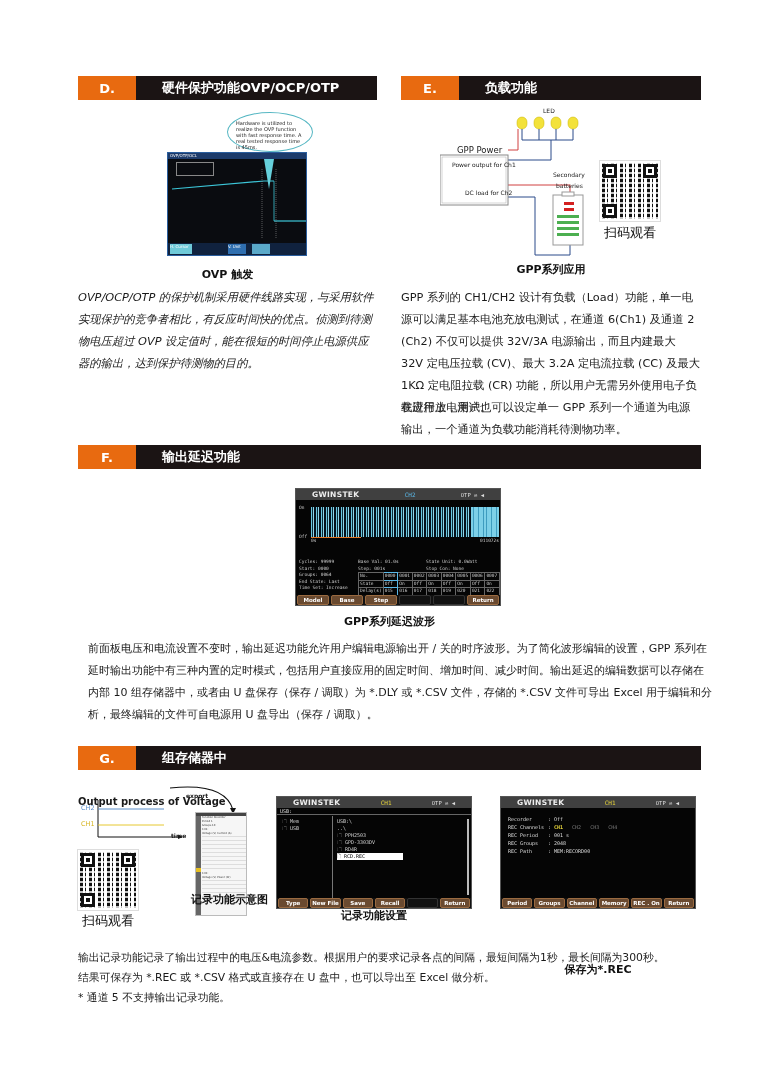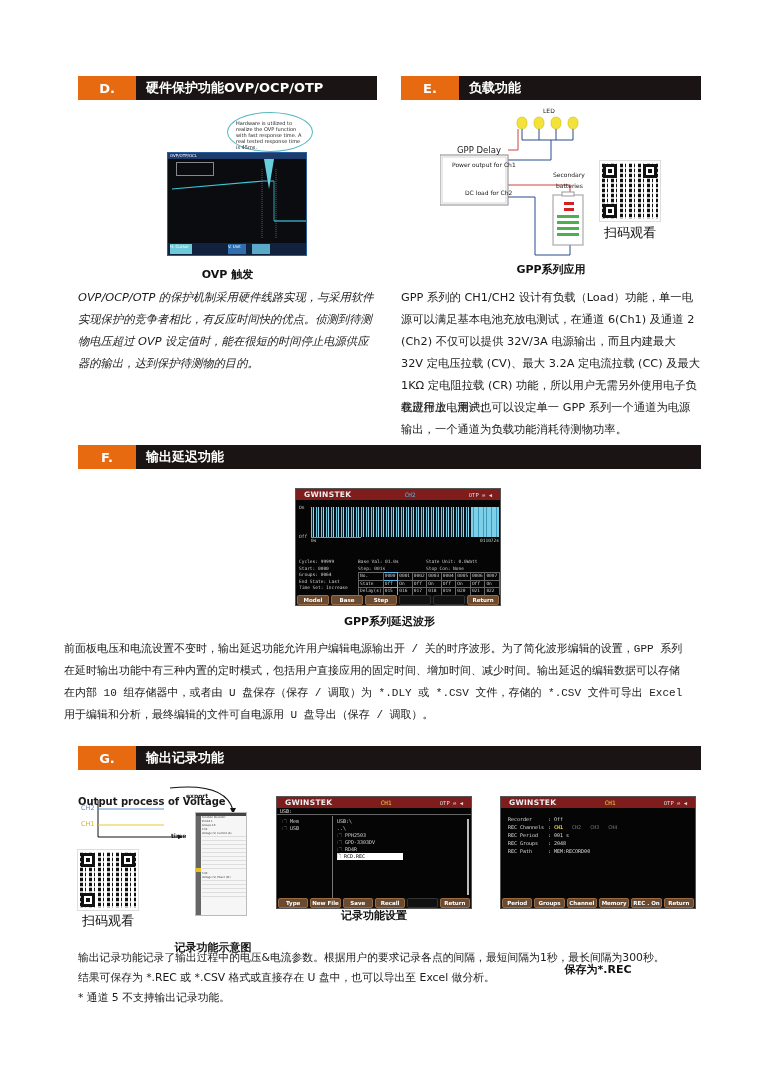--- a/index.html
+++ b/index.html
@@ -1,33 +1,33 @@
 <!DOCTYPE html>
 <html><head>
 <meta charset="utf-8">
 <style>
   * { box-sizing: border-box; margin: 0; padding: 0; }
   body { width: 780px; height: 1080px; background: #fff; font-family: "DejaVu Sans", sans-serif; color: #1a1a1a; position: relative; overflow: hidden; }
   .abs { position: absolute; }
   .sec-head { position: absolute; height: 24px; background: #1b1414; display: flex; align-items: center; }
   .sec-letter { width: 58px; height: 24px; background: #e86a10; color: #fff; font-weight: bold; font-size: 13px; display: flex; align-items: center; justify-content: center; }
-  .sec-title { color: #fff; font-weight: bold; font-size: 13px; padding-left: 10px; }
+  .sec-title { color: #fff; font-weight: bold; font-size: 13px; padding-left: 26px; }
   .para { position: absolute; font-size: 11.3px; line-height: 22px; color: #1a1a1a; }
   .caption { position: absolute; font-size: 11px; font-weight: bold; text-align: center; color: #111; }
   .qr { position: absolute; background:
       repeating-linear-gradient(90deg, #111 0 3px, #fff 3px 5px, #111 5px 6px, #fff 6px 9px),
       repeating-linear-gradient(0deg, rgba(255,255,255,0.75) 0 2px, transparent 2px 5px);
       background-blend-mode: screen; border: 2px solid #fff; outline: 1px solid #ddd; }
   .qr .corner { position: absolute; width: 14px; height: 14px; border: 3px solid #111; background: #fff; }
   .qr .corner::after { content: ""; position: absolute; left: 2px; top: 2px; width: 4px; height: 4px; background: #111; }
   .qr-label { position: absolute; font-size: 13px; color: #111; }
 
   
   .scr { position: absolute; background: #050505; border: 1px solid #555; overflow: hidden; font-family: "DejaVu Sans Mono", monospace; color: #cfcfcf; }
-  .scr-top { height: 11px; background: #7f1d1d; display: flex; align-items: center; justify-content: space-between; padding: 0 8px; font-size: 7px; }
+  .scr-top { height: 11px; background: #404040; display: flex; align-items: center; justify-content: space-between; padding: 0 16px; font-size: 7px; }
   .scr-brand { font-weight: bold; color: #eee; font-family: "DejaVu Sans", sans-serif; font-size: 7.5px; letter-spacing: 0.3px; }
   .scr-ch { color: #e6d33a; font-size: 6px; }
   .scr-ch.blue { color: #5ab8e8; }
   .scr-stat { color: #ddd; font-size: 5.5px; }
   .scr-keys { position: absolute; left: 0; right: 0; bottom: 0; height: 10px; display: flex; gap: 2px; padding: 0 1px; background: #111; }
   .scr-key { flex: 1; background: #6a4a30; border: 1px solid #9a6a40; color: #fff; font-size: 5.5px; font-weight: bold; text-align: center; line-height: 8px; font-family: "DejaVu Sans", sans-serif; border-radius: 2px; }
   .scr-key.blank { background: #111; border-color: #333; }
   .tiny { font-size: 4.5px; line-height: 6.5px; color: #ccc; white-space: nowrap; }
 </style>
 </head>
@@ -97,21 +97,21 @@
     <rect x="113" y="90" width="30" height="50" fill="#fff" stroke="#999"></rect>
     <rect x="122" y="87" width="12" height="4" fill="#fff" stroke="#999"></rect>
     <rect x="124" y="97" width="10" height="3" fill="#d32020"></rect>
     <rect x="124" y="103" width="10" height="3" fill="#d32020"></rect>
     <rect x="117" y="110" width="22" height="3" fill="#4caf50"></rect>
     <rect x="117" y="116" width="22" height="3" fill="#4caf50"></rect>
     <rect x="117" y="122" width="22" height="3" fill="#4caf50"></rect>
     <rect x="117" y="128" width="22" height="3" fill="#4caf50"></rect>
   </svg>
   <span class="abs" style="left:103px; top:2px; font-size:6px;">LED</span>
-  <span class="abs" style="left:17px; top:40px; font-size:8.5px;">GPP Delay</span>
+  <span class="abs" style="left:17px; top:40px; font-size:8.5px;">GPP Power</span>
   <span class="abs" style="left:12px; top:56px; font-size:6px;">Power output for Ch1</span>
   <span class="abs" style="left:25px; top:84px; font-size:6px;">DC load for Ch2</span>
   <span class="abs" style="left:113px; top:66px; font-size:6px;">Secondary</span>
   <span class="abs" style="left:116px; top:77px; font-size:6px;">batteries</span>
 </div>
 
 <div class="qr" style="left:600px; top:161px; width:60px; height:60px;">
   <div class="corner" style="left:1px; top:1px;"></div>
   <div class="corner" style="right:1px; top:1px;"></div>
   <div class="corner" style="left:1px; bottom:1px;"></div>
@@ -198,25 +198,25 @@
   <div class="scr-keys">
     <div class="scr-key">Model</div>
     <div class="scr-key">Base time</div>
     <div class="scr-key">Step</div>
     <div class="scr-key blank"></div>
     <div class="scr-key blank"></div>
     <div class="scr-key">Return</div>
   </div>
 </div>
 <div class="caption" style="left:78px; top:614px; width:623px;">GPP系列延迟波形</div>
-<div class="para" style="left:64px; top:638px; width:625px; font-size:11px;font-family:Liberation Mono, monospace;">前面板电压和电流设置不变时，输出延迟功能允许用户编辑电源输出开 / 关的时序波形。为了简化波形编辑的设置，GPP 系列在延时输出功能中有三种内置的定时模式，包括用户直接应用的固定时间、增加时间、减少时间。输出延迟的编辑数据可以存储在内部 10 组存储器中，或者由 U 盘保存（保存 / 调取）为 *.DLY 或 *.CSV 文件，存储的 *.CSV 文件可导出 Excel 用于编辑和分析，最终编辑的文件可自电源用 U 盘导出（保存 / 调取）。</div>
+<div class="para" style="left:88px; top:638px; width:625px; font-size:11px;">前面板电压和电流设置不变时，输出延迟功能允许用户编辑电源输出开 / 关的时序波形。为了简化波形编辑的设置，GPP 系列在延时输出功能中有三种内置的定时模式，包括用户直接应用的固定时间、增加时间、减少时间。输出延迟的编辑数据可以存储在内部 10 组存储器中，或者由 U 盘保存（保存 / 调取）为 *.DLY 或 *.CSV 文件，存储的 *.CSV 文件可导出 Excel 用于编辑和分析，最终编辑的文件可自电源用 U 盘导出（保存 / 调取）。</div>
 
 <div class="sec-head" style="left:78px; top:746px; width:623px;">
   <div class="sec-letter">G.</div>
-  <div class="sec-title">输出记录功能</div>
+  <div class="sec-title">组存储器中</div>
 </div>
 
 <div class="abs" style="left:78px; top:782px; width:190px; height:60px;">
   <span class="abs" style="left:0; top:14px; font-size:10px; font-weight:bold;">Output process of Voltage</span>
   <span class="abs" style="left:108px; top:10px; font-size:6px; font-weight:bold;">export</span>
   <svg class="abs" style="left:0; top:0;" width="190" height="60">
     <path d="M92 6 C 130 2, 150 10, 155 28" fill="none" stroke="#111" stroke-width="1.2"></path>
     <polygon points="152,26 158,26 155,32" fill="#111"></polygon>
     <line x1="20" y1="18" x2="20" y2="55" stroke="#111" stroke-width="1"></line>
     <line x1="20" y1="55" x2="100" y2="55" stroke="#111" stroke-width="1"></line>
@@ -245,21 +245,21 @@
     <div style="height:20px; background:repeating-linear-gradient(0deg, #f6f6f6 0 3px, #ddd 3px 4px);"></div>
   </div>
 </div>
 
 <div class="qr" style="left:78px; top:850px; width:60px; height:60px;">
   <div class="corner" style="left:1px; top:1px;"></div>
   <div class="corner" style="right:1px; top:1px;"></div>
   <div class="corner" style="left:1px; bottom:1px;"></div>
 </div>
 <div class="qr-label" style="left:82px; top:912px;">扫码观看</div>
-<div class="caption" style="left:158px; top:940px; width:110px;">记录功能示意图</div>
+<div class="caption" style="left:158px; top:892px; width:110px;text-align:right;">记录功能示意图</div>
 
 <div class="scr" style="left:276px; top:796px; width:196px; height:113px;">
   <div class="scr-top">
     <span class="scr-brand">GWINSTEK</span>
     <span class="scr-ch">CH1</span>
     <span class="scr-stat"><span>OTP</span> <span>⇌</span> <span>◀</span></span>
   </div>
   <div style="height:7px; font-size:5px; line-height:7px; padding-left:3px; border-bottom:1px solid #666; color:#ddd;">USB:</div>
   <div class="abs" style="left:0; top:19px; width:56px; height:82px; border-right:1px solid #777; padding:2px 5px; font-size:5px; line-height:7px;">
     <div><span>🗀</span> <span>Mem</span></div>

